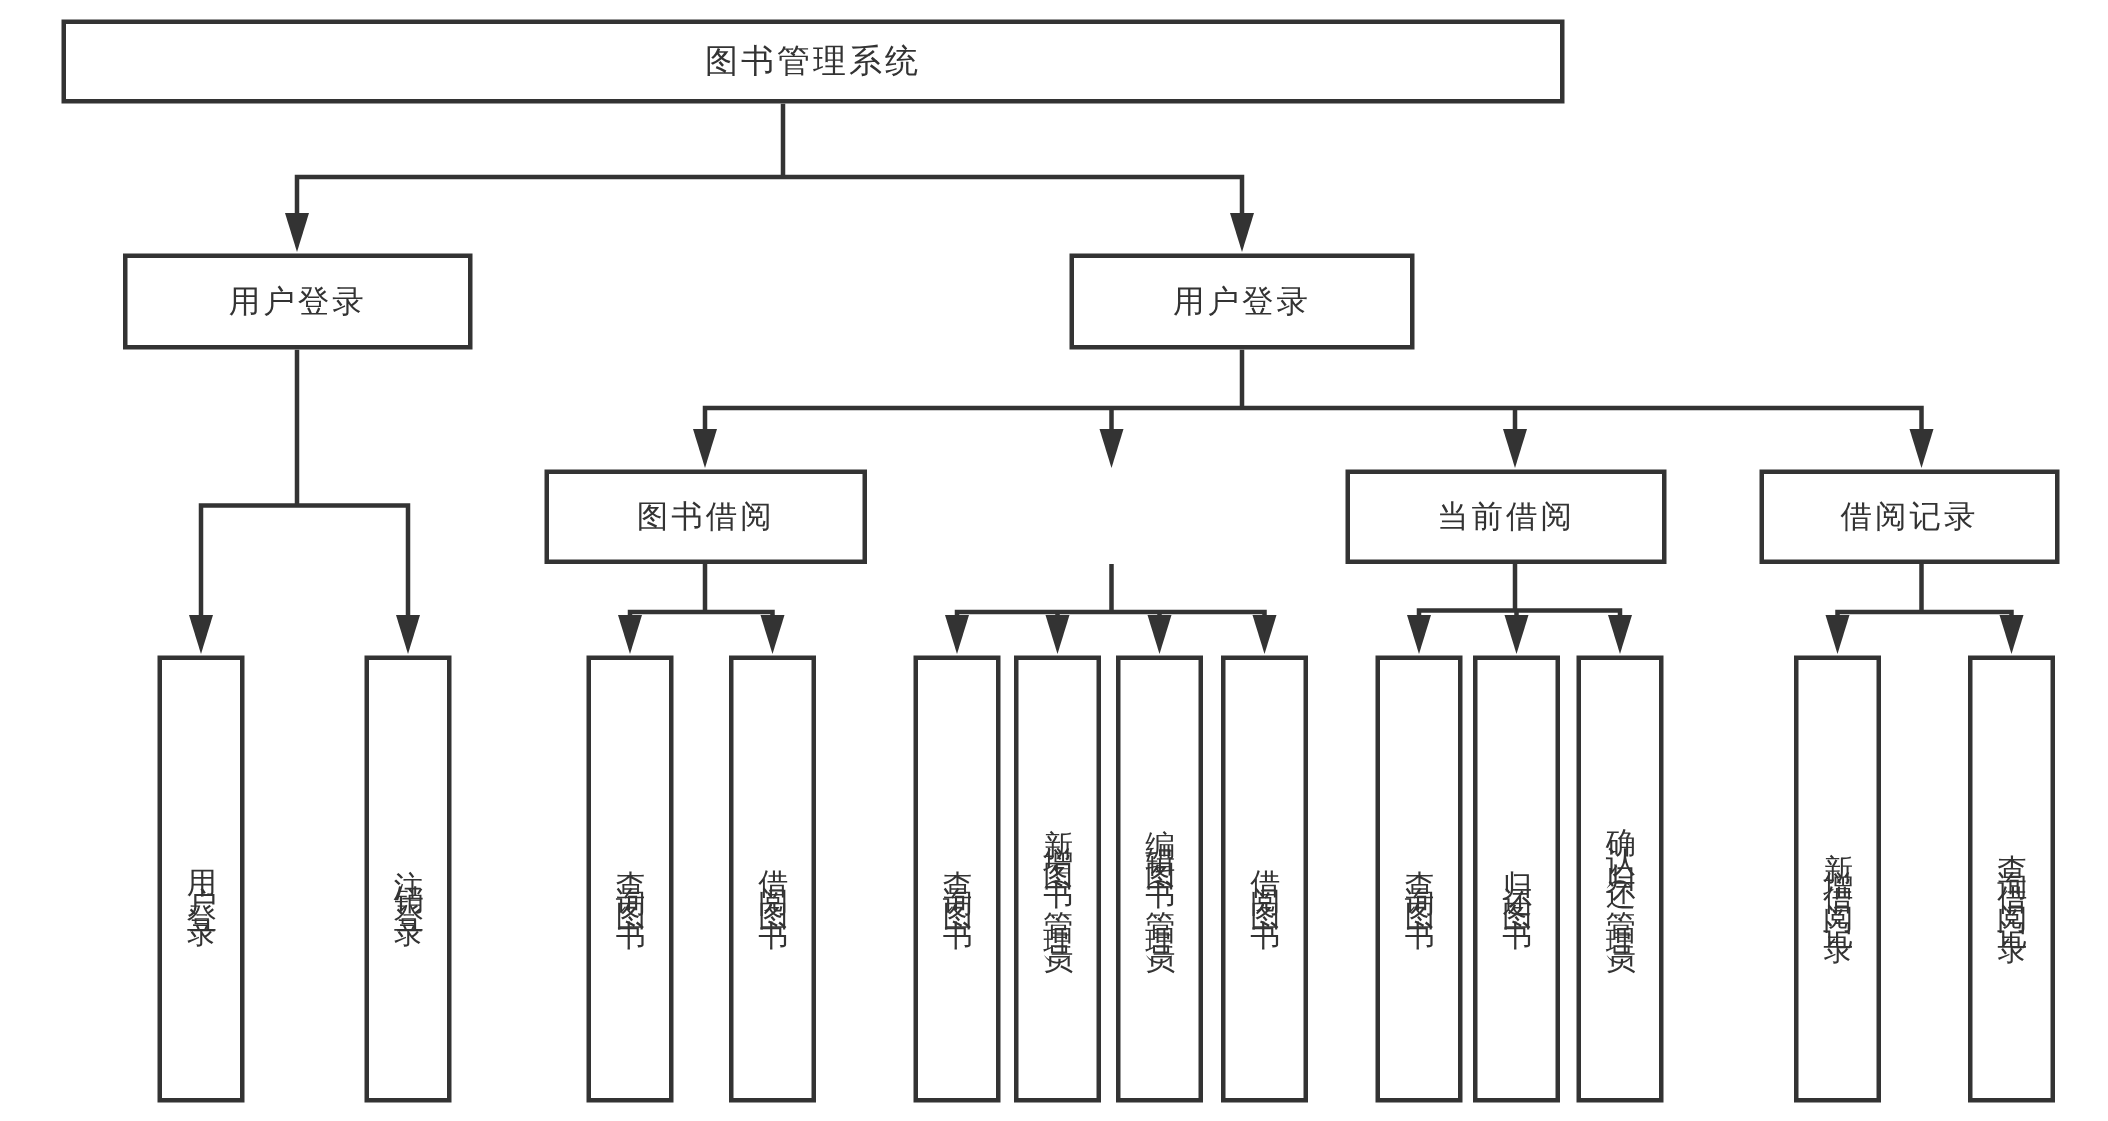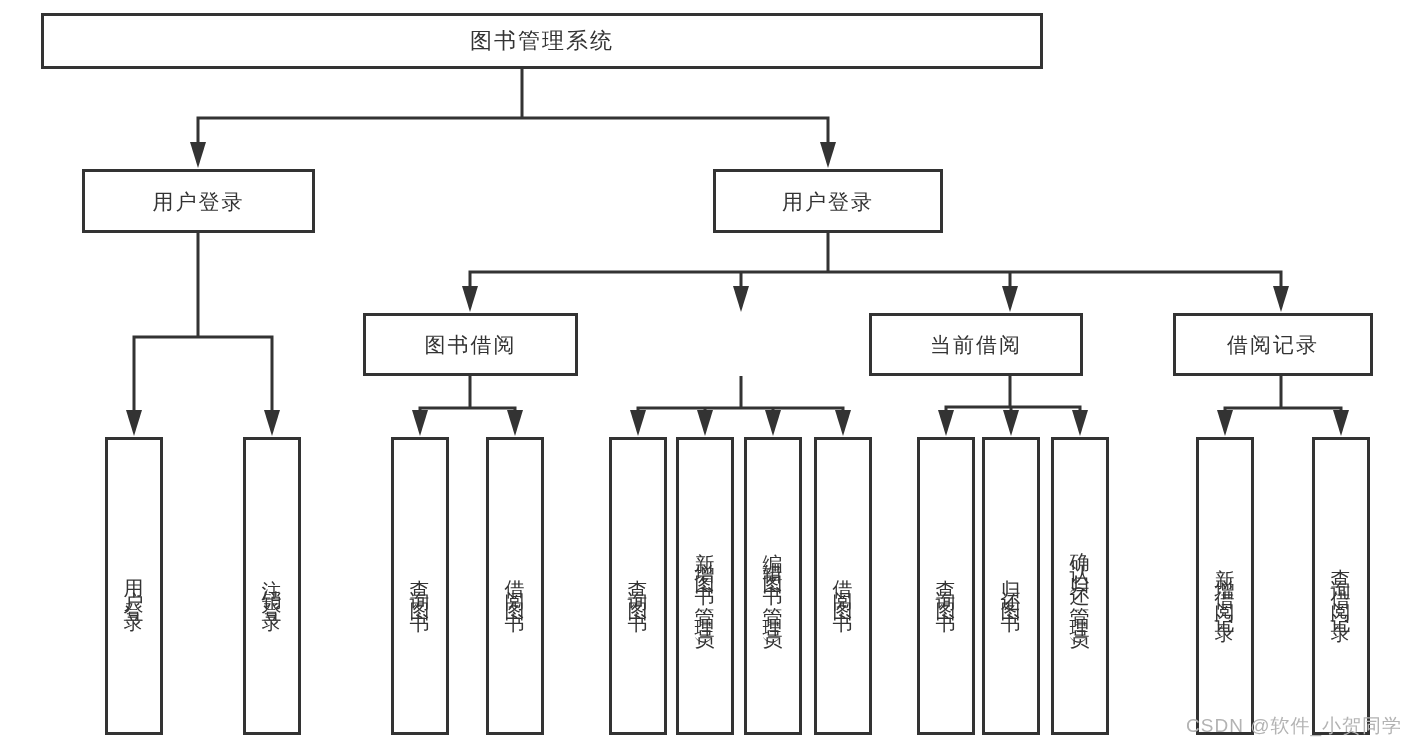--- a/index.html
+++ b/index.html
@@ -84,35 +84,34 @@
       <polygon points="1333,410 1349,410 1341,436"></polygon>
     </g>
   </svg>
 
   <div class="node root" style="left:21px;top:13px;width:1002px;height:56px;margin-left:20px;">图书管理系统</div>
 
   <div class="node" style="left:82px;top:169px;width:233px;height:64px;">用户登录</div>
   <div class="node" style="left:713px;top:169px;width:230px;height:64px;">用户登录</div>
 
   <div class="node" style="left:363px;top:313px;width:215px;height:63px;">图书借阅</div>
-  <div class="node" style="left:869px;top:313px;width:214px;height:63px;">当前借阅</div>
+  <div class="node" style="left:897px;top:313px;width:214px;height:63px;">当前借阅</div>
   <div class="node" style="left:1173px;top:313px;width:200px;height:63px;">借阅记录</div>
 
   <div class="node leaf" style="left:105px;top:437px;width:58px;height:298px;">用户登录</div>
   <div class="node leaf" style="left:243px;top:437px;width:58px;height:298px;">注销登录</div>
 
   <div class="node leaf" style="left:391px;top:437px;width:58px;height:298px;">查询图书</div>
   <div class="node leaf" style="left:486px;top:437px;width:58px;height:298px;">借阅图书</div>
 
   <div class="node leaf" style="left:609px;top:437px;width:58px;height:298px;">查询图书</div>
   <div class="node leaf" style="left:676px;top:437px;width:58px;height:298px;">新增图书（管理员）</div>
   <div class="node leaf" style="left:744px;top:437px;width:58px;height:298px;">编辑图书（管理员）</div>
   <div class="node leaf" style="left:814px;top:437px;width:58px;height:298px;">借阅图书</div>
 
   <div class="node leaf" style="left:917px;top:437px;width:58px;height:298px;">查询图书</div>
   <div class="node leaf" style="left:982px;top:437px;width:58px;height:298px;">归还图书</div>
   <div class="node leaf" style="left:1051px;top:437px;width:58px;height:298px;">确认归还（管理员）</div>
 
   <div class="node leaf" style="left:1196px;top:437px;width:58px;height:298px;">新增借阅记录</div>
   <div class="node leaf" style="left:1312px;top:437px;width:58px;height:298px;">查询借阅记录</div>
 
-  <div class="watermark">CSDN @软件_小贺同学</div>
 </div>
 
 </body></html>

